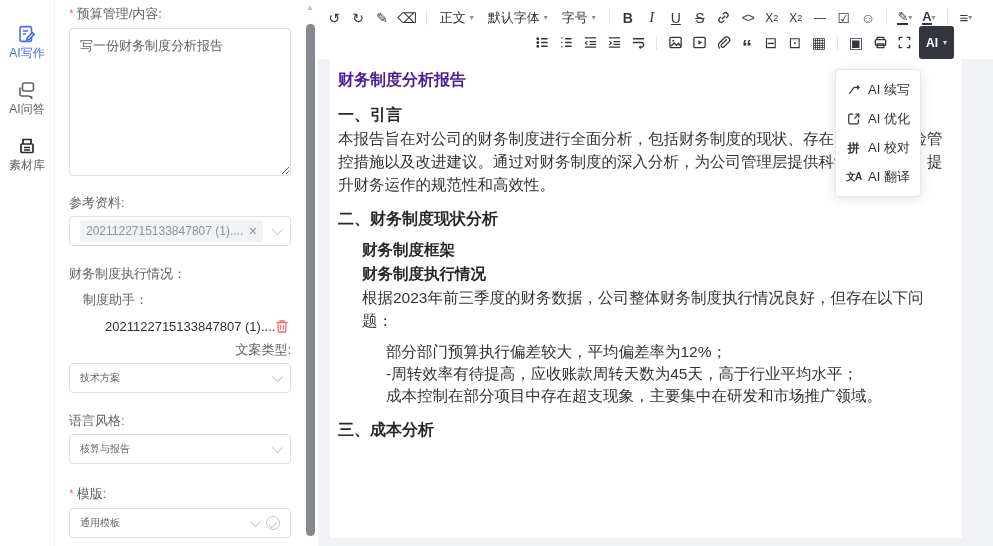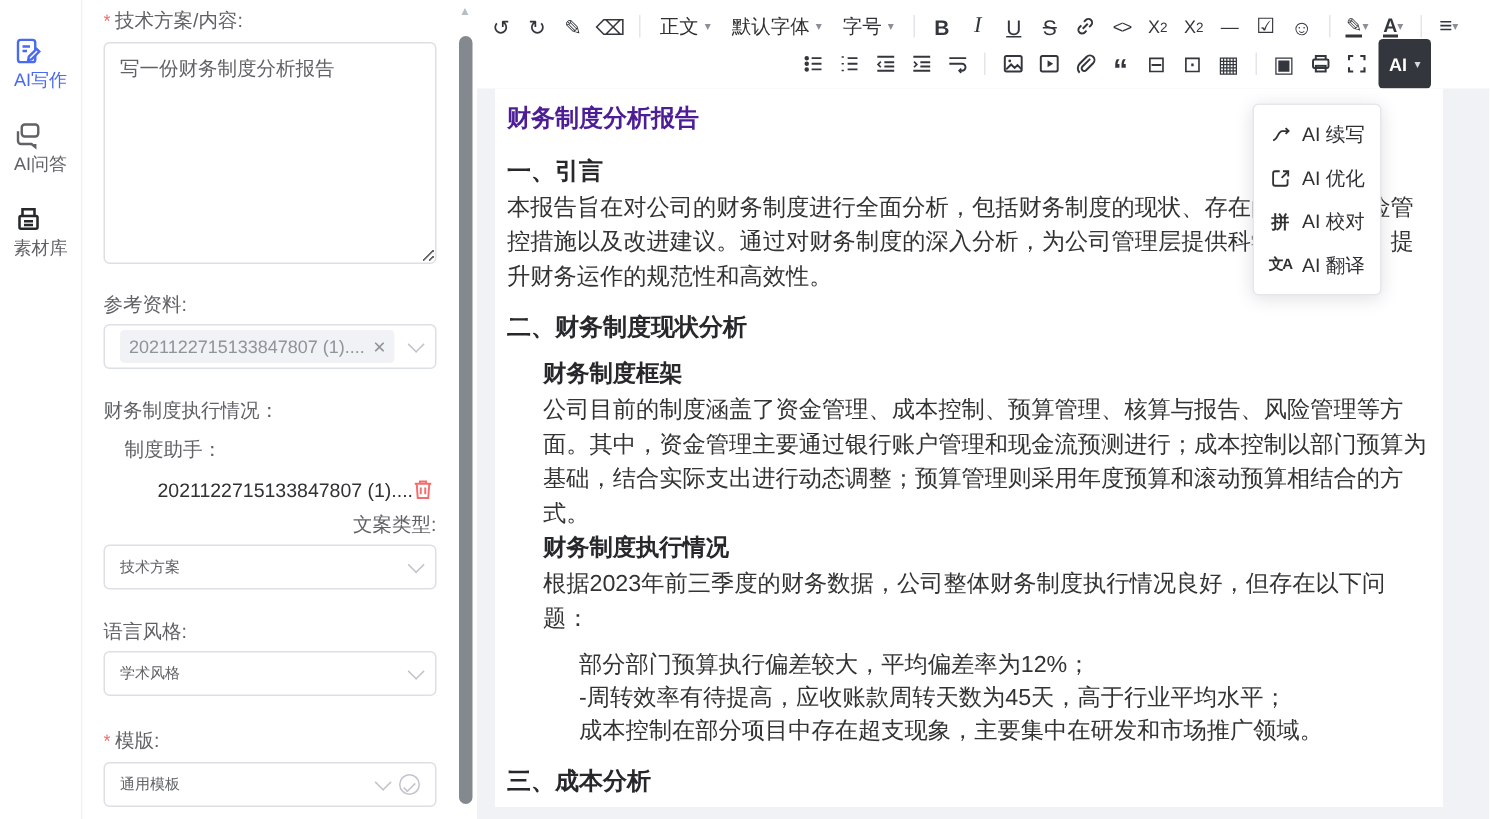--- a/index.html
+++ b/index.html
@@ -7,21 +7,21 @@
   body {
     width:993px; height:546px; overflow:hidden; position:relative;
     font-family:"Liberation Sans","DejaVu Sans",sans-serif;
     background:#fff; color:#303133; font-size:13px;
   }
   .app { display:flex; width:993px; height:546px; }
 
   
   .nav-rail { width:55px; border-right:1px solid #eef0f3; padding-top:24px;
     display:flex; flex-direction:column; align-items:center; gap:20px; background:#fff; flex:0 0 55px;}
-  .nav-item { display:flex; flex-direction:column; gap:3px; cursor:pointer; color:#606266; }
+  .nav-item { display:flex; flex-direction:column; align-items:center; gap:3px; cursor:pointer; color:#606266; }
   .nav-item.active { color:#4a6af0; }
   .nav-item svg { display:block; }
   .nav-item .nav-label { font-size:12px; line-height:13px; }
   .nav-item.dark-icon svg { color:#26282b; }
 
   
   .form-panel { width:248px; flex:0 0 248px; background:#fff; padding:4px 12px 6px 14px; position:relative; }
   .f-label { font-size:13px; color:#606266; margin:2px 0 6px; line-height:15px;}
   .req { color:#f56c6c; margin-right:3px; font-size:12px; }
   textarea.topic {
@@ -132,21 +132,21 @@
           <path d="M6 8V3.5h8V8"></path>
           <rect x="4" y="8" width="12" height="8.5" rx="1"></rect>
           <path d="M7 11.5h6M7 14h6"></path>
         </svg>
       </span>
       <span class="nav-label">素材库</span>
     </div>
   </div>
 
   <div class="form-panel">
-    <div class="f-label"><span class="req">*</span><span>技术方案/内容:</span></div>
+    <div class="f-label"><span class="req">*</span><span>预算管理/内容:</span></div>
     <textarea class="topic" style="">写一份财务制度分析报告</textarea>
 
     <div class="f-label mt16">参考资料:</div>
     <div class="select-box mt6">
       <span class="tag">
         <span>2021122715133847807 (1)....</span>
         <span class="tag-close">✕</span>
       </span>
       <span class="sel-text"></span>
       <span class="chev"></span>
@@ -167,21 +167,21 @@
     </div>
 
     <div class="f-label mt8">文案类型:</div>
     <div class="select-box mt6">
       <span class="sel-text">技术方案</span>
       <span class="chev"></span>
     </div>
 
     <div class="f-label mt20">语言风格:</div>
     <div class="select-box mt6">
-      <span class="sel-text">学术风格</span>
+      <span class="sel-text">核算与报告</span>
       <span class="chev"></span>
     </div>
 
     <div class="f-label mt22"><span class="req">*</span><span>模版:</span></div>
     <div class="select-box mt6">
       <span class="sel-text">通用模板</span>
       <span class="chev"></span>
       <span class="circle-icon"></span>
     </div>
 
@@ -357,21 +357,20 @@
     </div>
 
     <div class="canvas">
       <div class="page">
         <div class="doc">
           <div class="d-title">财务制度分析报告</div>
           <div class="d-h2">一、引言</div>
           <p>本报告旨在对公司的财务制度进行全面分析，包括财务制度的现状、存在的问题、风险管控措施以及改进建议。通过对财务制度的深入分析，为公司管理层提供科学决策依据，提升财务运作的规范性和高效性。</p>
           <div class="d-h2 sec-gap">二、财务制度现状分析</div>
           <div class="d-h3">财务制度框架</div>
-          <p class="d-p1">公司目前的制度涵盖了资金管理、成本控制、预算管理、核算与报告、风险管理等方面。其中，资金管理主要通过银行账户管理和现金流预测进行；成本控制以部门预算为基础，结合实际支出进行动态调整；预算管理则采用年度预算和滚动预算相结合的方式。</p>
           <div class="d-h3">财务制度执行情况</div>
           <p class="d-p1">根据2023年前三季度的财务数据，公司整体财务制度执行情况良好，但存在以下问题：</p>
           <div class="d-list">
             <div>部分部门预算执行偏差较大，平均偏差率为12%；</div>
             <div>-周转效率有待提高，应收账款周转天数为45天，高于行业平均水平；</div>
             <div>成本控制在部分项目中存在超支现象，主要集中在研发和市场推广领域。</div>
           </div>
           <div class="d-h2 sec-gap2">三、成本分析</div>
 
         </div>

